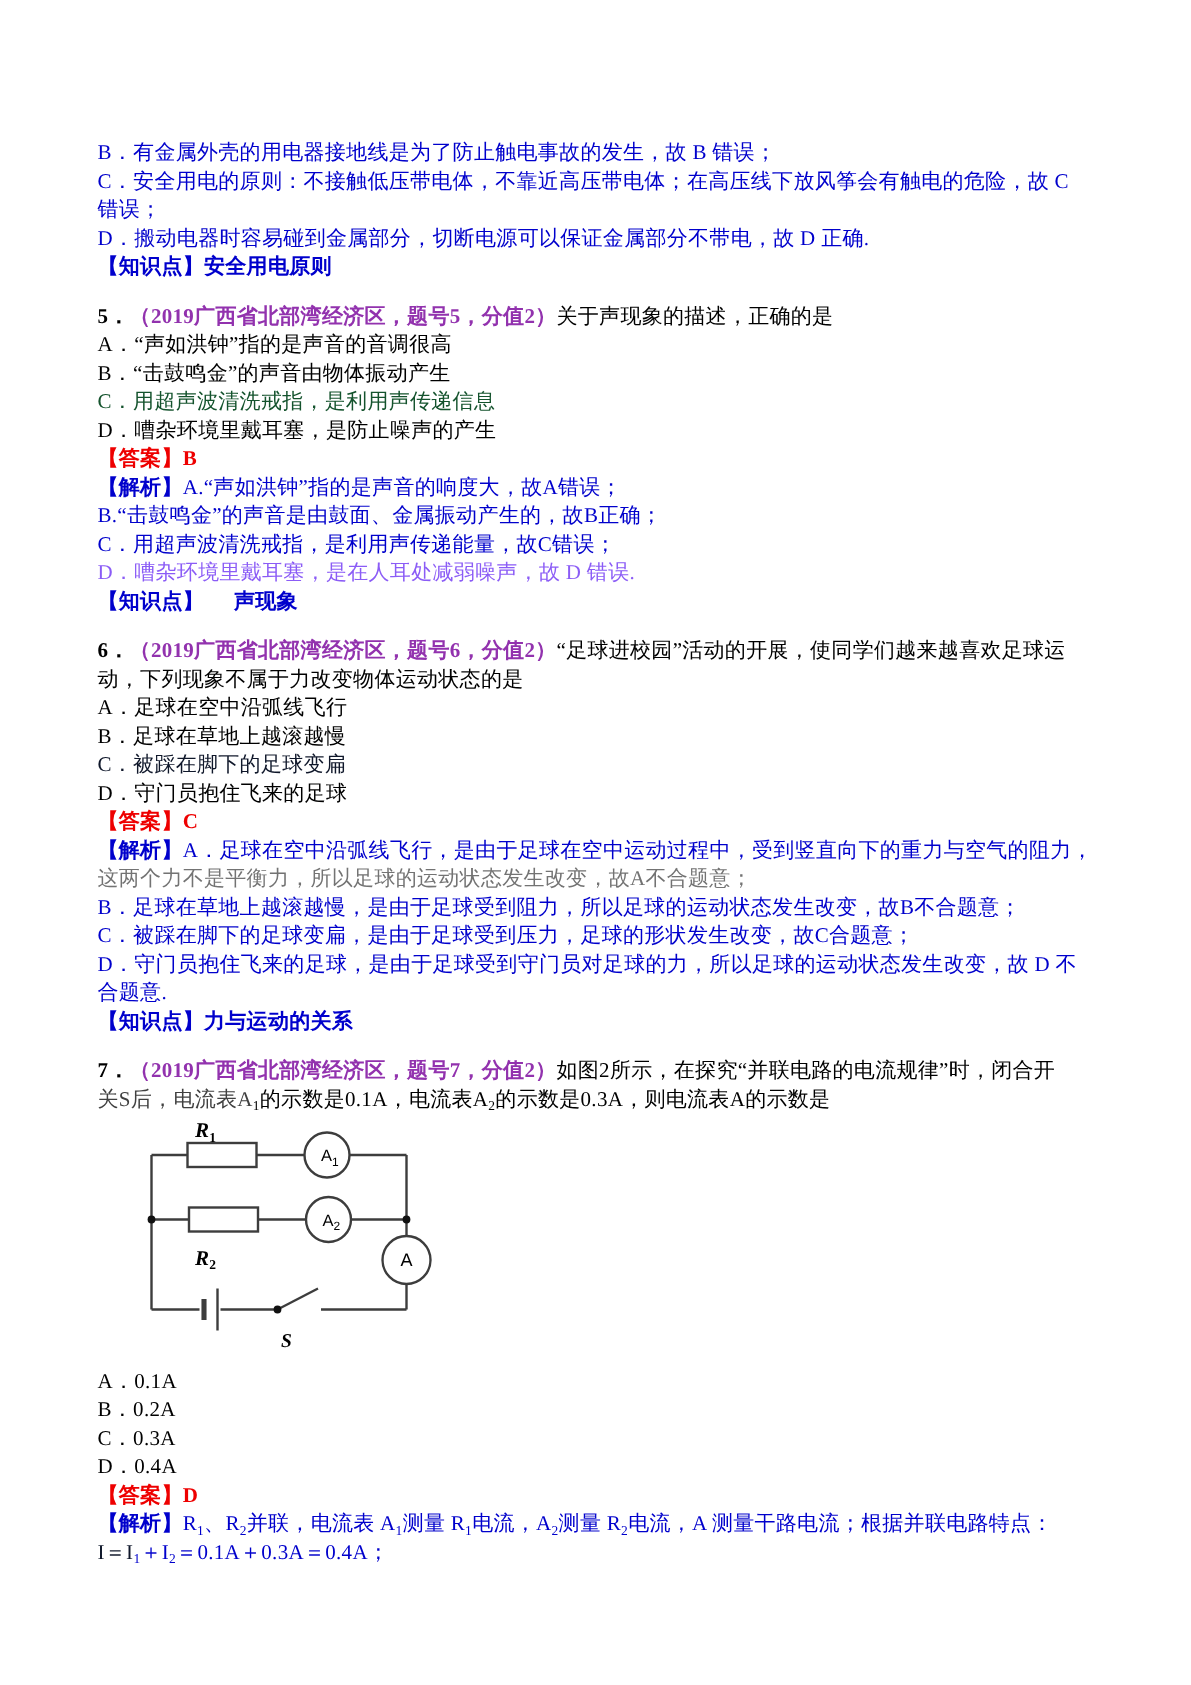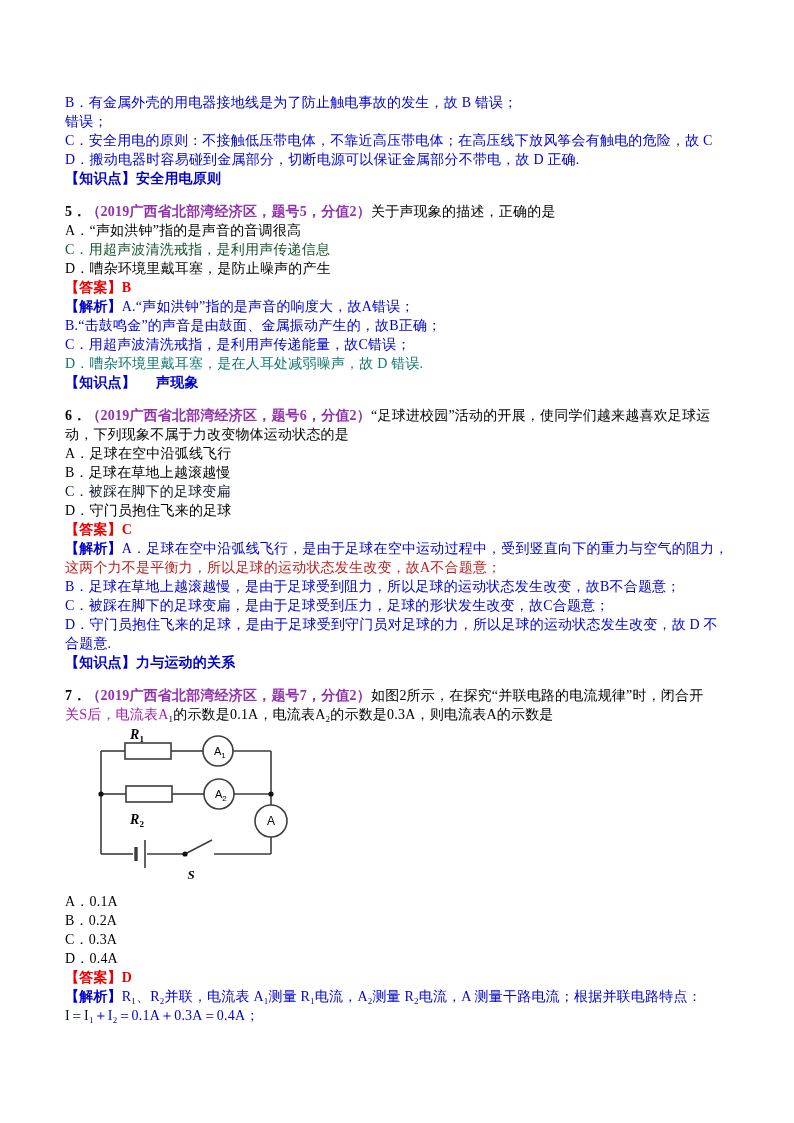--- a/index.html
+++ b/index.html
@@ -28,56 +28,57 @@
   .meter-label{font-family:"Liberation Sans","DejaVu Sans",sans-serif;}
 </style>
 </head>
 <body>
 
 <div class="page">
   <div class="content">
 
     <div class="section">
         <div class="line"><span style="color: rgb(0, 0, 204);">B．有金属外壳的用电器接地线是为了防止触电事故的发生，故 B 错误；</span></div>
+        <div class="line"><span style="color: rgb(0, 0, 204);">C．安全用电的原则：不接触低压带电体，不靠近高压带电体；在高压线下放风筝会有触电的危险，故 C</span></div>
         <div class="line"><span style="color: rgb(0, 0, 204);">错误；</span></div>
-        <div class="line"><span style="color: rgb(0, 0, 204);">C．安全用电的原则：不接触低压带电体，不靠近高压带电体；在高压线下放风筝会有触电的危险，故 C</span></div>
         <div class="line"><span style="color: rgb(0, 0, 204);">D．搬动电器时容易碰到金属部分，切断电源可以保证金属部分不带电，故 D 正确.</span></div>
         <div class="line"><span class="seg-bold" style="color: rgb(0, 0, 204);">【知识点】</span><span class="seg-bold" style="color: rgb(0, 0, 204);">安全用电原则</span></div>
       </div>
     <div class="section gapped">
         <div class="line"><span class="seg-bold" style="color: rgb(0, 0, 0);">5．</span><span class="seg-bold" style="color: rgb(146, 50, 174);">（2019广西省北部湾经济区，题号5，分值2）</span><span style="color: rgb(0, 0, 0);">关于声现象的描述，正确的是</span></div>
         <div class="line"><span style="color: rgb(0, 0, 0);">A．“声如洪钟”指的是声音的音调很高</span></div>
+        <div class="line"><span style="color: rgb(0, 0, 0);">B．“击鼓鸣金”的声音由物体振动产生</span></div>
         <div class="line"><span style="color: #14532d;">C．用超声波清洗戒指，是利用声传递信息</span></div>
         <div class="line"><span style="color: rgb(0, 0, 0);">D．嘈杂环境里戴耳塞，是防止噪声的产生</span></div>
         <div class="line"><span class="seg-bold" style="color: rgb(238, 0, 0);">【答案】</span><span class="seg-bold" style="color: rgb(238, 0, 0);">B</span></div>
         <div class="line"><span class="seg-bold" style="color: rgb(0, 0, 204);">【解析】</span><span style="color: rgb(0, 0, 204);">A.“声如洪钟”指的是声音的响度大，故A错误；</span></div>
         <div class="line"><span style="color: rgb(0, 0, 204);">B.“击鼓鸣金”的声音是由鼓面、金属振动产生的，故B正确；</span></div>
         <div class="line"><span style="color: rgb(0, 0, 204);">C．用超声波清洗戒指，是利用声传递能量，故C错误；</span></div>
-        <div class="line"><span style="color: #0f766e;">D．嘈杂环境里戴耳塞，是在人耳处减弱噪声，故 D 错误.</span></div>
+        <div class="line"><span style="color: #8b5cf6;">D．嘈杂环境里戴耳塞，是在人耳处减弱噪声，故 D 错误.</span></div>
         <div class="line"><span class="seg-bold" style="color: rgb(0, 0, 204);">【知识点】</span><span class="seg-bold" style="color: rgb(0, 0, 204); margin-left: 20px;">声现象</span></div>
       </div>
     <div class="section gapped">
         <div class="line"><span class="seg-bold" style="color: rgb(0, 0, 0);">6．</span><span class="seg-bold" style="color: rgb(146, 50, 174);">（2019广西省北部湾经济区，题号6，分值2）</span><span style="color: rgb(0, 0, 0);">“足球进校园”活动的开展，使同学们越来越喜欢足球运</span></div>
         <div class="line"><span style="color: rgb(0, 0, 0); font-family: Liberation Serif, serif;">动，下列现象不属于力改变物体运动状态的是</span></div>
         <div class="line"><span style="color: rgb(0, 0, 0);">A．足球在空中沿弧线飞行</span></div>
         <div class="line"><span style="color: rgb(0, 0, 0);">B．足球在草地上越滚越慢</span></div>
         <div class="line"><span style="color: #0f172a;">C．被踩在脚下的足球变扁</span></div>
         <div class="line"><span style="color: rgb(0, 0, 0);">D．守门员抱住飞来的足球</span></div>
         <div class="line"><span class="seg-bold" style="color: rgb(238, 0, 0);">【答案】</span><span class="seg-bold" style="color: rgb(238, 0, 0);">C</span></div>
         <div class="line"><span class="seg-bold" style="color: rgb(0, 0, 204);">【解析】</span><span style="color: rgb(0, 0, 204); text-align: center;">A．足球在空中沿弧线飞行，是由于足球在空中运动过程中，受到竖直向下的重力与空气的阻力，</span></div>
-        <div class="line"><span style="color: #b91c1c;">这两个力不是平衡力，所以足球的运动状态发生改变，故A不合题意；</span></div>
+        <div class="line"><span style="color: #737373;">这两个力不是平衡力，所以足球的运动状态发生改变，故A不合题意；</span></div>
         <div class="line"><span style="color: rgb(0, 0, 204);">B．足球在草地上越滚越慢，是由于足球受到阻力，所以足球的运动状态发生改变，故B不合题意；</span></div>
         <div class="line"><span style="color: rgb(0, 0, 204);">C．被踩在脚下的足球变扁，是由于足球受到压力，足球的形状发生改变，故C合题意；</span></div>
         <div class="line"><span style="color: rgb(0, 0, 204);">D．守门员抱住飞来的足球，是由于足球受到守门员对足球的力，所以足球的运动状态发生改变，故 D 不</span></div>
         <div class="line"><span style="color: rgb(0, 0, 204);">合题意.</span></div>
         <div class="line"><span class="seg-bold" style="color: rgb(0, 0, 204);">【知识点】</span><span class="seg-bold" style="color: rgb(0, 0, 204);">力与运动的关系</span></div>
       </div>
     <div class="section gapped">
         <div class="line"><span class="seg-bold" style="color: rgb(0, 0, 0);">7．</span><span class="seg-bold" style="color: rgb(146, 50, 174);">（2019广西省北部湾经济区，题号7，分值2）</span><span style="color: rgb(0, 0, 0);">如图2所示，在探究“并联电路的电流规律”时，闭合开</span></div>
-        <div class="line"><span style="color: #a21caf;">关S后，电流表A</span><sub style="color: rgb(0, 0, 0);">1</sub><span style="color: rgb(0, 0, 0);">的示数是0.1A，电流表A</span><sub style="color: rgb(0, 0, 0);">2</sub><span style="color: rgb(0, 0, 0);">的示数是0.3A，则电流表A的示数是</span></div>
+        <div class="line"><span style="color: #404040;">关S后，电流表A</span><sub style="color: rgb(0, 0, 0);">1</sub><span style="color: rgb(0, 0, 0);">的示数是0.1A，电流表A</span><sub style="color: rgb(0, 0, 0);">2</sub><span style="color: rgb(0, 0, 0);">的示数是0.3A，则电流表A的示数是</span></div>
       </div>
 
     <div class="circuit-wrap">
       <svg width="212" height="158" viewBox="0 0 212 158">
         <g stroke="#3d3d3d" stroke-width="1.6" fill="none">
 
           <path d="M20,24 V127"></path>
 
           <path d="M20,24 H44"></path>
           <rect x="44" y="16" width="46" height="16" fill="#ffffff"></rect>

